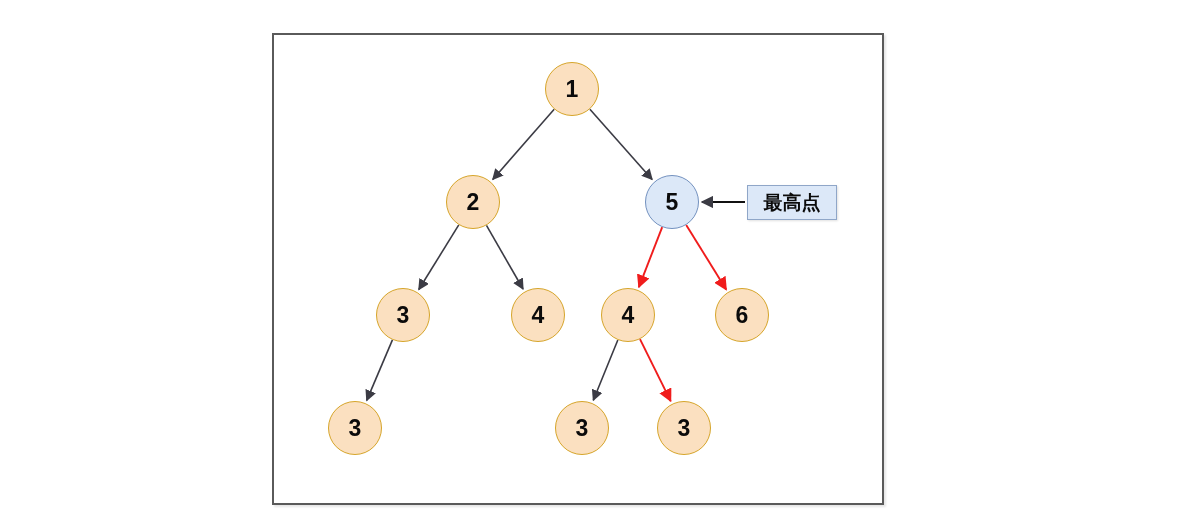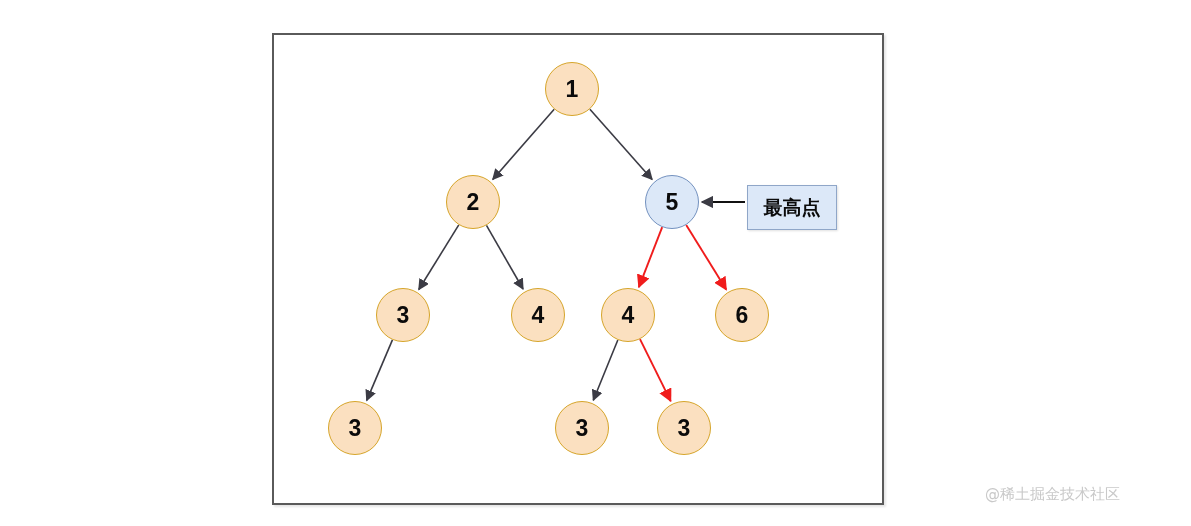--- a/index.html
+++ b/index.html
@@ -148,19 +148,18 @@
         <span>3</span>
       </div>
       <div class="node node-orange" style="left: 555px; top: 401px;">
         <span>3</span>
       </div>
       <div class="node node-orange" style="left: 657px; top: 401px;">
         <span>3</span>
       </div>
     </div>
 
-  <div id="callout-label" style="left: 747px; top: 185px; width: 90px; height: 45px;">
+  <div id="callout-label" style="left: 747px; top: 185px; width: 90px; height: 35px;">
     <span>最高点</span>
   </div>
 
-  <div id="watermark">@稀土掘金技术社区</div>
 
 </div>
 
 </body></html>

